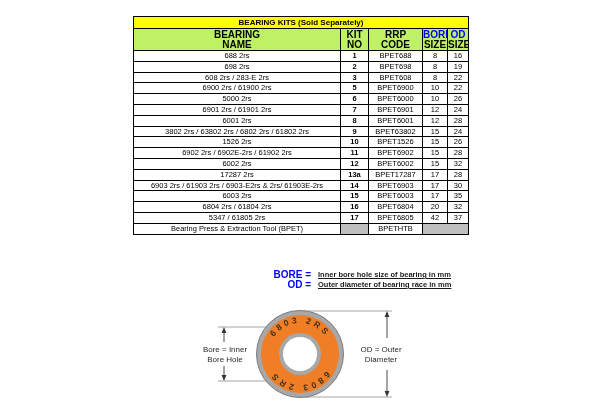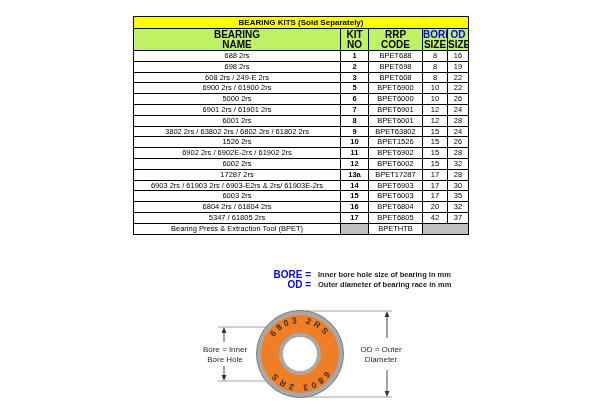--- a/index.html
+++ b/index.html
@@ -18,21 +18,21 @@
   .blue{color:#0000FF;}
   tbody td{font-size:7.5px;height:9.8px;line-height:9.8px;color:#000;}
   tbody td.c-kit{font-weight:bold;}
   tfoot td{font-size:7.5px;height:10px;line-height:10px;color:#000;}
   td.gray{background:#BFBFBF;}
 
   
   .notes{position:absolute;left:133px;top:270px;width:335px;}
   .note-line{display:flex;line-height:10px;}
   .note-term{width:178px;text-align:right;color:#0000FF;font-weight:bold;font-size:10px;}
-  .note-desc{margin-left:7px;color:#1a1a1a;font-weight:bold;font-size:7.5px;}
+  .note-desc{margin-left:7px;color:#1a1a1a;font-weight:bold;font-size:7.5px;text-decoration:underline;}
 
   
   svg.diagram{position:absolute;left:180px;top:300px;}
   .dim-label{font-size:8px;fill:#2b2b2b;font-family:"Liberation Sans",sans-serif;}
   .ring-text{font-size:8.5px;letter-spacing:3px;fill:#42301a;font-weight:bold;
              font-family:"Liberation Sans",sans-serif;}
 </style>
 </head>
 <body>
 
@@ -82,21 +82,21 @@
           <td class="c-od">16</td>
         </tr>
         <tr>
           <td class="c-name">698 2rs</td>
           <td class="c-kit">2</td>
           <td class="c-code">BPET698</td>
           <td class="c-bore">8</td>
           <td class="c-od">19</td>
         </tr>
         <tr>
-          <td class="c-name">608 2rs / 249-E 2rs</td>
+          <td class="c-name">608 2rs / 283-E 2rs</td>
           <td class="c-kit">3</td>
           <td class="c-code">BPET608</td>
           <td class="c-bore">8</td>
           <td class="c-od">22</td>
         </tr>
         <tr>
           <td class="c-name">6900 2rs / 61900 2rs</td>
           <td class="c-kit">5</td>
           <td class="c-code">BPET6900</td>
           <td class="c-bore">10</td>

